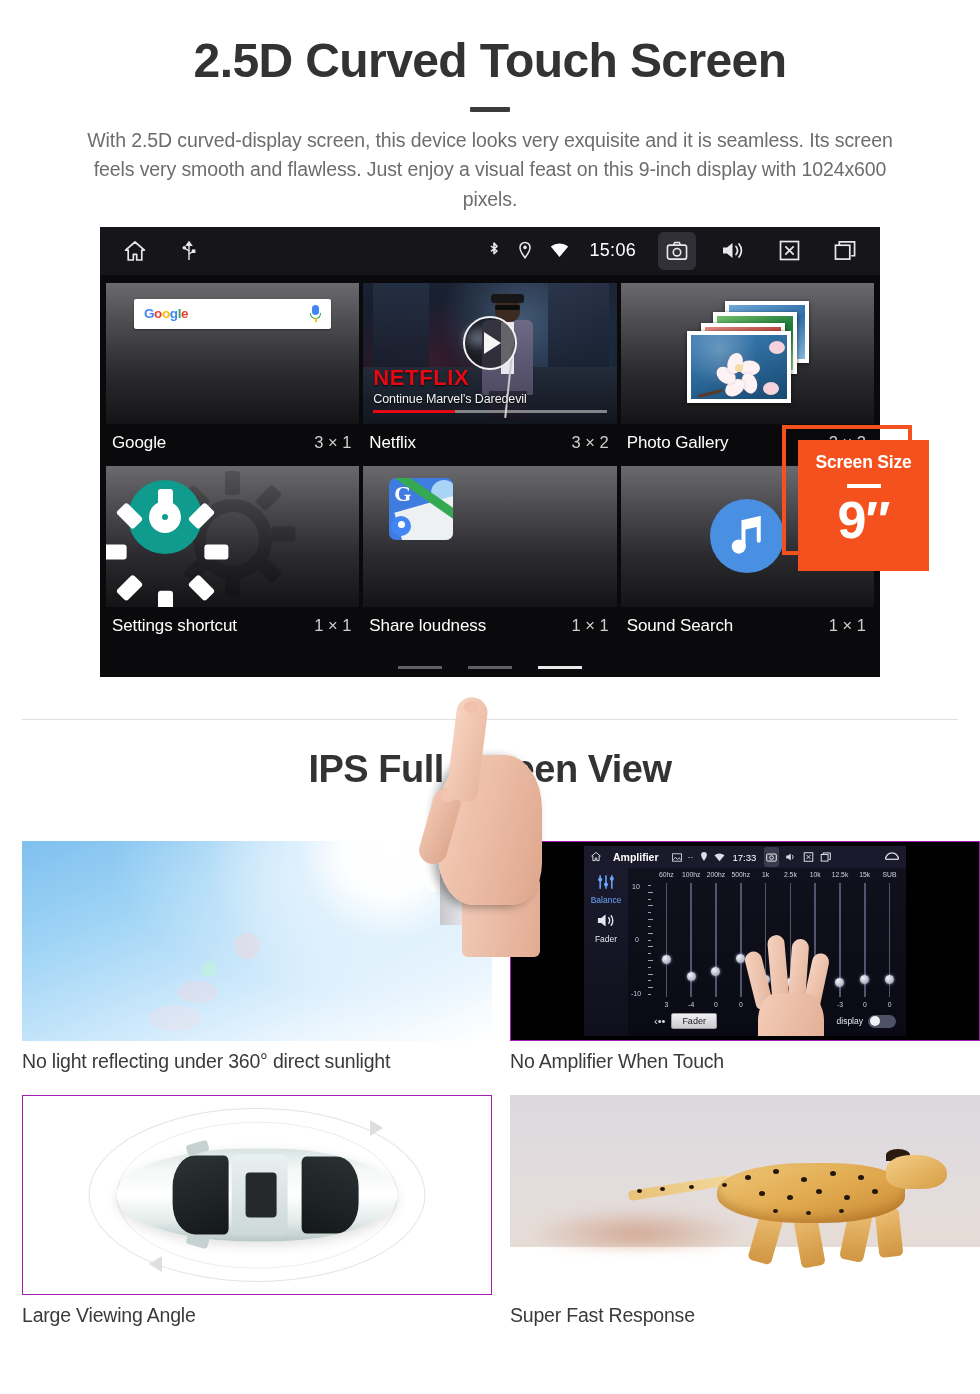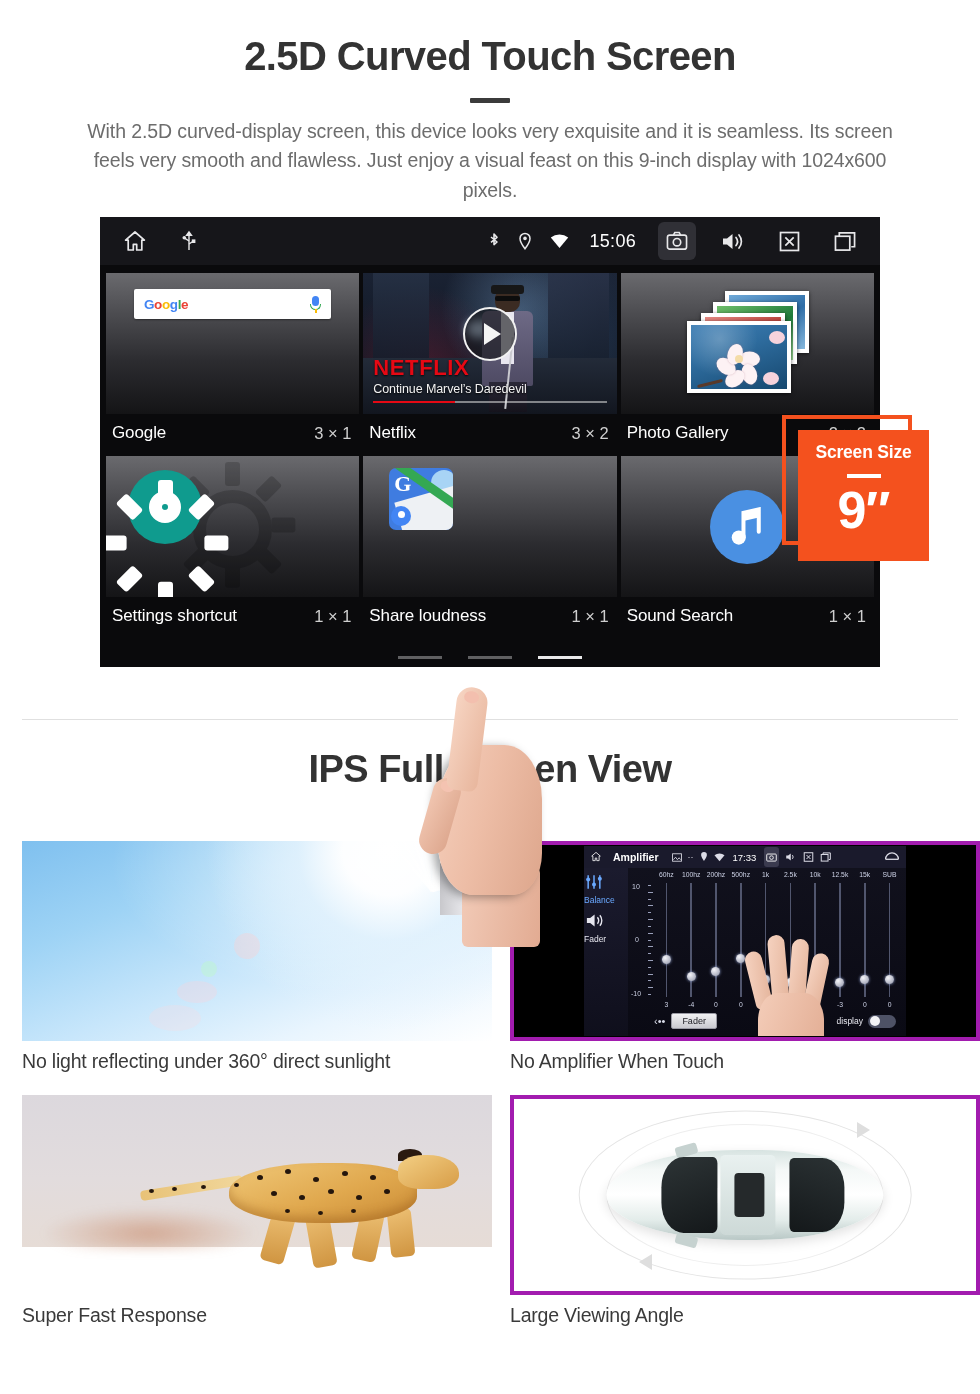--- a/index.html
+++ b/index.html
@@ -8,21 +8,21 @@
     background: #ffffff;
     font-family: "Liberation Sans", sans-serif;
     overflow: hidden;
   }
   .page { position: relative; width: 980px; height: 1394px; background:#fff; }
 
   
   .sec1 { position:relative; width:980px; padding-top:34px; }
   .h1 {
     text-align:center;
-    font-size:40px;
+    font-size:48px;
     font-weight:bold;
     color:#333333;
     letter-spacing:-0.6px;
     line-height:1.14;
   }
   .rule {
     width:40px; height:5px; background:#3b3b3b;
     margin:18px auto 14px auto; border-radius:1px;
   }
   .lead {
@@ -291,21 +291,21 @@
     margin-top:28px;
     padding:0 22px;
     display:grid;
     grid-template-columns:470px 470px;
     grid-gap:22px 18px;
   }
   .card { position:relative; }
   .cardbox {
     position:relative;
     width:100%; height:200px;
-    border:4px solid #a21caf;
+    border:1px solid #a21caf;
     overflow:hidden;
     background:#fff;
     display:flex; align-items:center; justify-content:center;
   }
   .cardbox.flush { border:none; }
   .caption {
     margin-top:9px;
     font-size:19.5px;
     color:#3a3a3a;
     letter-spacing:-0.2px;
@@ -356,20 +356,21 @@
   .amp-icons { display:flex; align-items:center; gap:6px; margin-left:6px; }
   .amp-time { color:#fff; font-size:9.5px; margin:0 2px; }
   .amp-hl { background:#3a3a4e; border-radius:3px; padding:1px 2px; }
   .amp-back { margin-left:auto; }
 
   .amp-body { position:relative; display:flex; height:168px; }
   .amp-side {
     width:44px;
     background:linear-gradient(180deg,#1b1b2e,#0f0f1c);
     padding-top:6px;
+    text-align:center;
   }
   .amp-side .lab { font-size:8.5px; margin-top:1px; margin-bottom:7px; }
   .amp-side .lab.on { color:#6aa9ff; }
   .amp-side .lab.off { color:#e6e6ee; }
   .amp-eq { position:relative; flex:1; padding:3px 4px 0 4px; }
   .eq-freqs { display:flex; padding-left:22px; }
   .eq-freqs span { flex:1; text-align:center; color:#cdd2e6; font-size:6.8px; }
   .eq-area { position:relative; display:flex; padding-left:22px; height:118px; margin-top:3px; }
   .eq-scale { position:absolute; left:0; top:0; width:22px; height:100%; }
   .eq-scale .s10 { position:absolute; left:0; top:2px; color:#c9cde0; font-size:7px; }
@@ -929,20 +930,40 @@
                 </div>
               </div>
 
             </div>
           </div>
         </div>
         <div class="caption">No Amplifier When Touch</div>
       </div>
 
       <div class="card">
+        <div class="cardbox">
+          <div class="carbox">
+            <span class="ellipse"></span>
+            <span class="ellipse2"></span>
+            <span class="arrow-t"></span>
+            <span class="arrow-b"></span>
+            <div class="car">
+              <span class="mirror-l"></span>
+                <span class="mirror-r"></span>
+              <span class="wind-f"></span>
+                <span class="wind-r"></span>
+              <span class="roof"></span>
+                <span class="sunroof"></span>
+            </div>
+          </div>
+        </div>
+        <div class="caption">Large Viewing Angle</div>
+      </div>
+
+      <div class="card">
         <div class="cardbox flush">
           <div class="cheetah">
             <span class="ch-sky"></span>
             <span class="ch-sand"></span>
             <span class="ch-dust"></span>
             <span class="ch-tail"></span>
             <span class="ch-leg ch-l1"></span>
               <span class="ch-leg ch-l2"></span>
             <span class="ch-leg ch-l3"></span>
               <span class="ch-leg ch-l4"></span>
@@ -964,36 +985,16 @@
             <span class="spot" style="left:70%;top:57%;width:5px;height:4px"></span>
             <span class="spot" style="left:45%;top:44%;width:5px;height:4px"></span>
             <span class="spot" style="left:38%;top:45%;width:5px;height:4px"></span>
             <span class="spot" style="left:32%;top:46%;width:5px;height:4px"></span>
             <span class="spot" style="left:27%;top:47%;width:5px;height:4px"></span>
           </div>
         </div>
         <div class="caption">Super Fast Response</div>
       </div>
 
-      <div class="card">
-        <div class="cardbox">
-          <div class="carbox">
-            <span class="ellipse"></span>
-            <span class="ellipse2"></span>
-            <span class="arrow-t"></span>
-            <span class="arrow-b"></span>
-            <div class="car">
-              <span class="mirror-l"></span>
-                <span class="mirror-r"></span>
-              <span class="wind-f"></span>
-                <span class="wind-r"></span>
-              <span class="roof"></span>
-                <span class="sunroof"></span>
-            </div>
-          </div>
-        </div>
-        <div class="caption">Large Viewing Angle</div>
-      </div>
-
     </div>
   </div>
 
 </div>
 
 </body></html>

